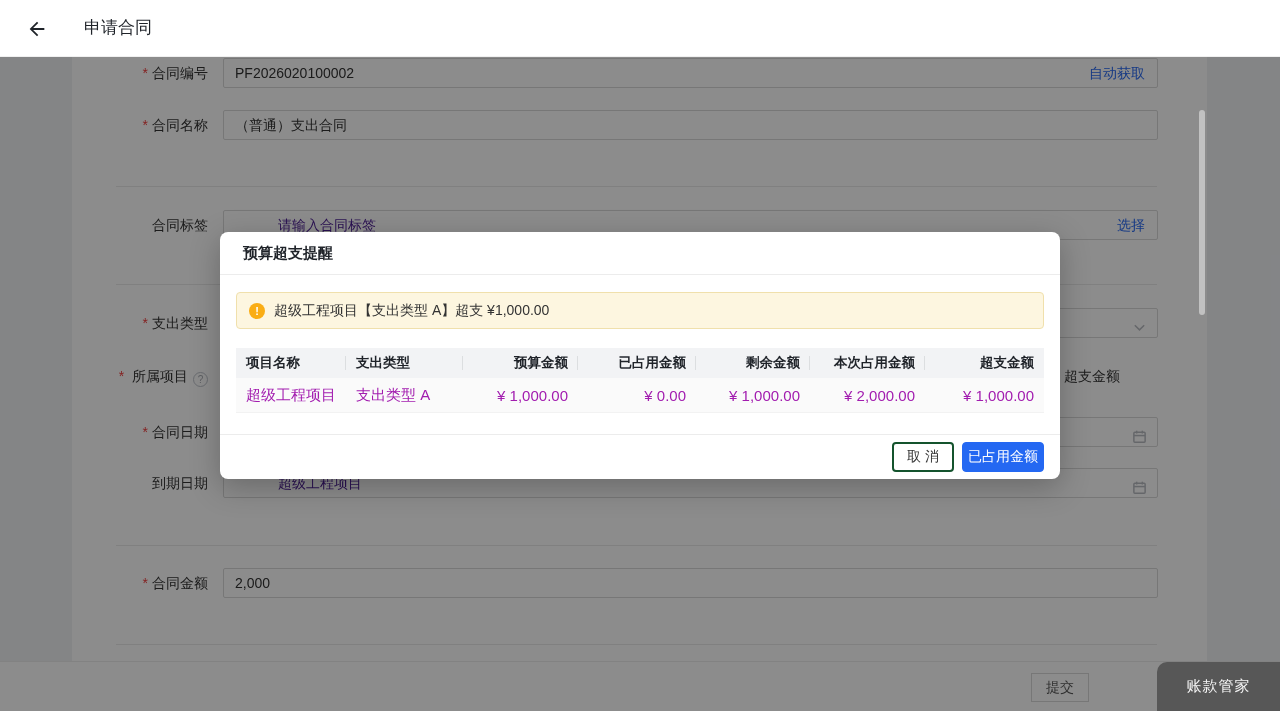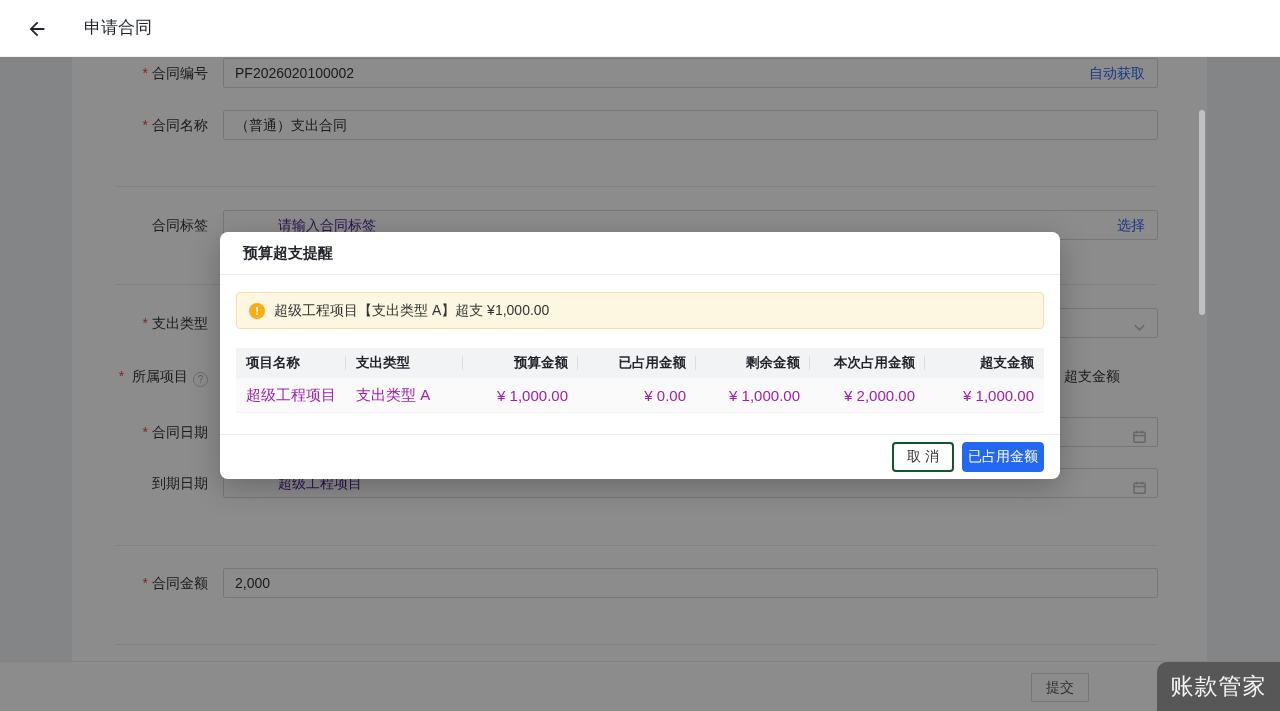--- a/index.html
+++ b/index.html
@@ -88,21 +88,21 @@
     align-items:center; gap:8px; padding:0 16px; }
   .btn { height:30px; border-radius:4px; font-size:14px; text-align:center;
     cursor:pointer; display:flex; align-items:center; justify-content:center; }
   .btn-cancel { width:62px; background:#fff; border:2px solid #14532d; color:#333; }
   .btn-primary { width:82px; background:#2468f2; border:1px solid #2468f2; color:#fff; }
 
   
   .watermark { position:absolute; right:0; bottom:0; width:123px; height:49px;
     background:rgba(22,22,22,0.45); border-top-left-radius:10px; z-index:40;
     display:flex; align-items:center; justify-content:center;
-    color:rgba(255,255,255,0.95); font-size:23px; letter-spacing:1px; }
+    color:rgba(255,255,255,0.95); font-size:15px; letter-spacing:1px; }
 </style>
 </head>
 <body>
 
 <div class="app-header">
   <span class="back-btn">
     <svg viewBox="0 0 24 24">
         <path d="M20 11H7.8l5.6-5.6L12 4l-8 8 8 8 1.4-1.4L7.8 13H20z"></path>
       </svg>
   </span>

